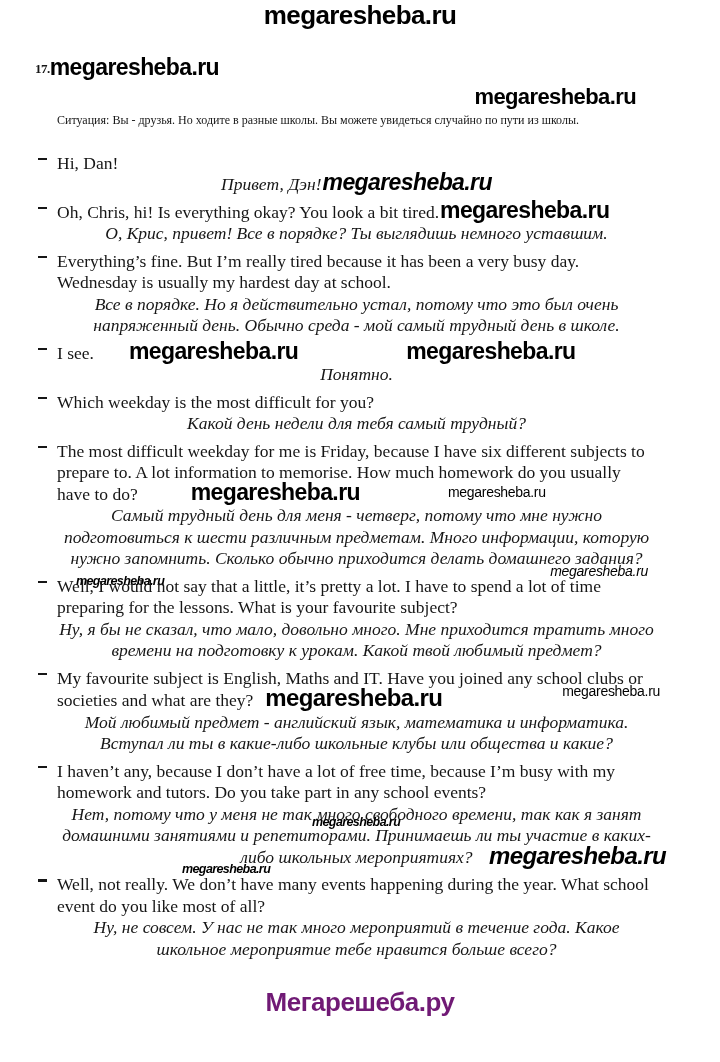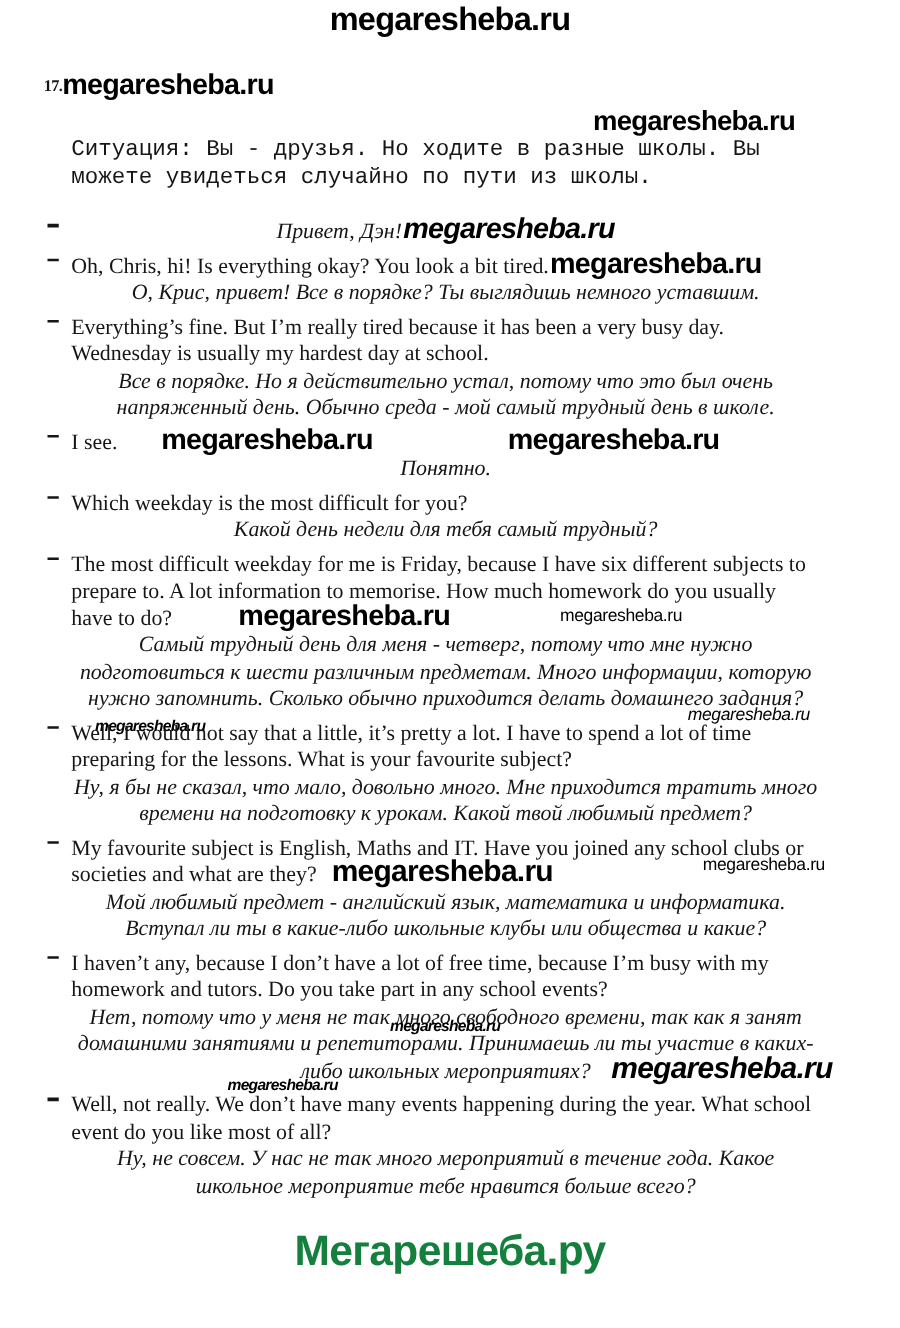--- a/index.html
+++ b/index.html
@@ -18,30 +18,30 @@
   .num { font-weight:bold; font-size:13px; vertical-align:2px; letter-spacing:-0.5px; }
   .wm {
     font-family:Liberation Sans, sans-serif; font-weight:bold; color:#000;
     letter-spacing:-0.6px; white-space:nowrap;
   }
   .wm-lg { font-size:23px; line-height:17px; }
   .wm-xl { font-size:24px; line-height:17px; }
   .wm-sm { font-size:14px; font-weight:normal; line-height:13px; letter-spacing:-0.3px; }
   .wm-xs { font-size:12.5px; line-height:12px; letter-spacing:-0.6px; }
   .wm-right-line { text-align:right; margin-right:20px; font-size:22px; line-height:21px; height:21px; }
-  .situation { margin-top:3px; font-size:18px; line-height:21.5px;font-family:Liberation Mono, monospace; }
+  .situation { margin-top:3px; font-size:12px; line-height:21.5px; }
   .dialogue { margin-top:21px; }
   .item { position:relative; margin-bottom:6px; font-size:17.5px; line-height:21.5px; }
   .dash { position:absolute; left:-19px; top:5px; width:9px; height:2.5px; background:#161616; }
   .en { position:relative; }
   .ru { font-style:italic; position:relative;text-align:center; }
   .abs { position:absolute; }
   .footer {
     text-align:center; font-family:"Liberation Sans", sans-serif; font-weight:bold;
-    font-size:34px; line-height:32px; margin-top:26px; letter-spacing:-0.5px; color:#15803d;
+    font-size:26px; line-height:32px; margin-top:26px; letter-spacing:-0.5px; color:#701a75;
   }
 </style>
 </head>
 <body>
 
 <div class="header-wm wm">megaresheba.ru</div>
 
 <div class="content">
 
   <div class="heading">
@@ -49,20 +49,21 @@
   </div>
 
   <div class="wm wm-right-line">megaresheba.ru</div>
 
   <p class="situation">Ситуация: Вы - друзья. Но ходите в разные школы. Вы можете увидеться случайно по пути из школы.</p>
 
   <div class="dialogue">
 
     <div class="item">
       <span class="dash"></span>
+      <p class="en"><span>Hi, Dan!</span></p>
       <p class="ru"><span>Привет, Дэн!</span><span class="wm wm-lg" style="margin-left:1px;">megaresheba.ru</span></p>
     </div>
 
     <div class="item">
       <span class="dash"></span>
       <p class="en"><span>Oh, Chris, hi! Is everything okay? You look a bit tired.</span><span class="wm wm-lg" style="margin-left:1px;">megaresheba.ru</span></p>
       <p class="ru"><span>О, Крис, привет! Все в порядке? Ты выглядишь немного уставшим.</span></p>
     </div>
 
     <div class="item">

